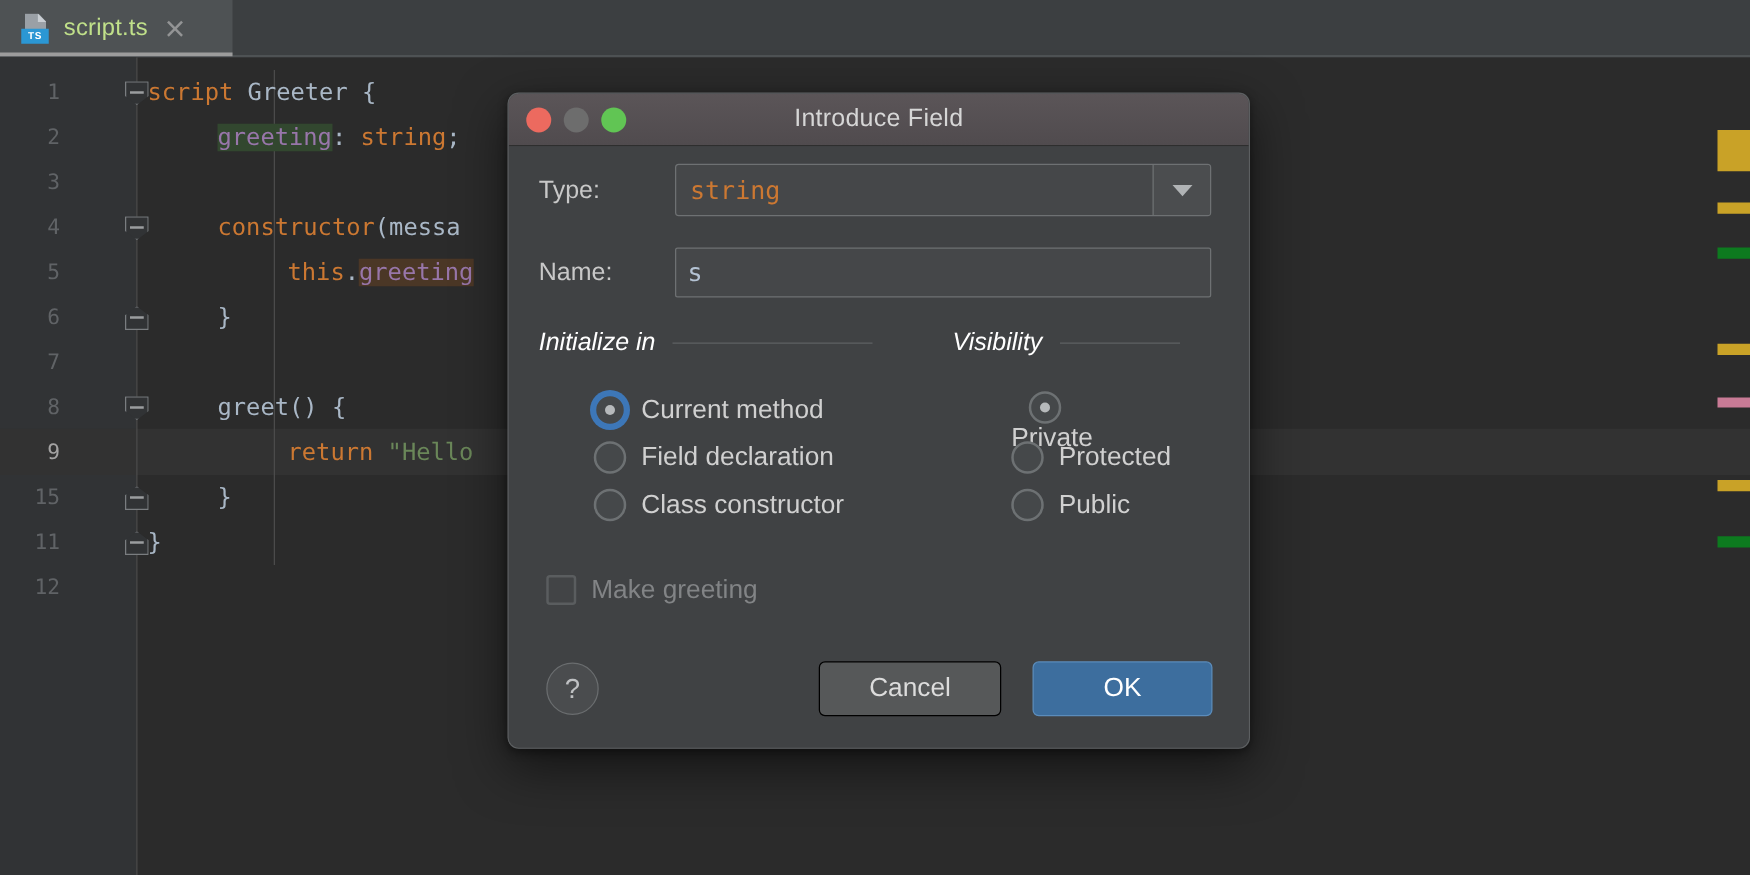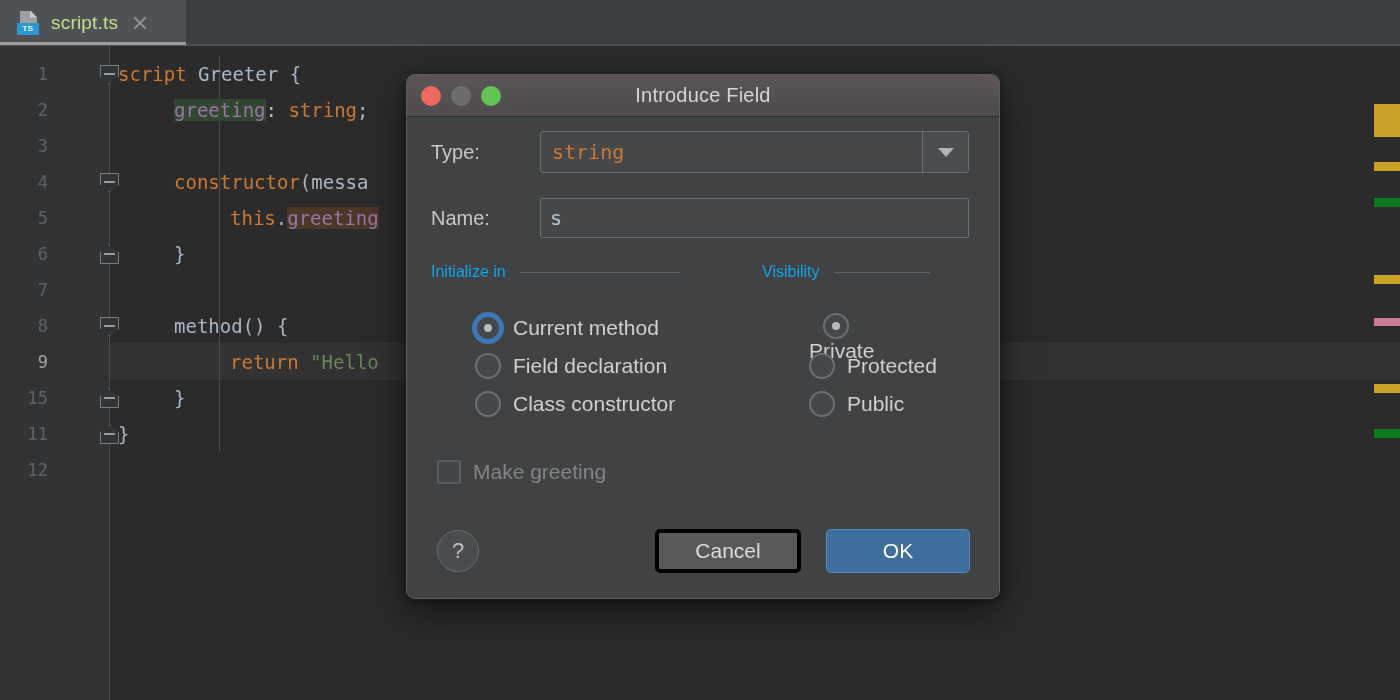--- a/index.html
+++ b/index.html
@@ -320,23 +320,24 @@
     font-family: "DejaVu Sans Mono", monospace;
   }
 
   
   .group-head {
     position: absolute;
     display: flex;
     align-items: center;
   }
   .group-head .gh-text {
-    color: #0ea5e9;
-    font-size: 16px;
+    color: #ffffff;
+    font-size: 20px;
     white-space: nowrap;
+    font-style: italic;
   }
   .group-head .gh-rule {
     height: 1px;
     background: #5e6163;
     margin-left: 14px;
   }
 
   
   .radio-row {
     position: absolute;
@@ -409,21 +410,21 @@
     position: absolute;
     height: 44px;
     border-radius: 5px;
     display: flex;
     align-items: center;
     justify-content: center;
     font-size: 21px;
   }
   .btn.cancel {
     background: #565859;
-    border: 4px solid #000000;
+    border: 1px solid #000000;
     color: #dcdcdc;
   }
   .btn.ok {
     background: #3d6e9e;
     border: 1px solid #5b8cbb;
     color: #ffffff;
   }
 </style>
 </head>
 <body>
@@ -492,21 +493,21 @@
           <span class="shape"></span>
           <span class="bar"></span>
         </div>
       </div>
     <div id="codeLines">
         <div class="code-line" style="top: 10px; left: 118px;"><span class="tok-kw">script</span><span> </span><span class="tok-cls">Greeter</span><span> </span><span class="tok-cls">{</span></div>
         <div class="code-line" style="top: 46px; left: 174px;"><span class="tok-field hl-green">greeting</span><span class="tok-cls">:</span><span> </span><span class="tok-kw">string</span><span class="tok-cls">;</span></div>
         <div class="code-line" style="top: 118px; left: 174px;"><span class="tok-kw">constructor</span><span class="tok-cls">(</span><span class="tok-cls">messa</span></div>
         <div class="code-line" style="top: 154px; left: 230px;"><span class="tok-kw">this</span><span class="tok-cls">.</span><span class="tok-field hl-brown">greeting</span></div>
         <div class="code-line" style="top: 190px; left: 174px;"><span class="tok-cls">}</span></div>
-        <div class="code-line" style="top: 262px; left: 174px;"><span class="tok-cls">method</span><span class="tok-cls">(</span><span class="tok-cls">)</span><span> </span><span class="tok-cls">{</span></div>
+        <div class="code-line" style="top: 262px; left: 174px;"><span class="tok-cls">greet</span><span class="tok-cls">(</span><span class="tok-cls">)</span><span> </span><span class="tok-cls">{</span></div>
         <div class="code-line" style="top: 298px; left: 230px;"><span class="tok-kw">return</span><span> </span><span class="tok-str">"Hello</span></div>
         <div class="code-line" style="top: 334px; left: 174px;"><span class="tok-cls">}</span></div>
         <div class="code-line" style="top: 370px; left: 118px;"><span class="tok-cls">}</span></div>
       </div>
 
     <div class="marker-gutter" id="markerGutter">
         <div class="marker" style="top: 58px; height: 33px; width: 26px; background: rgb(201, 162, 39);"></div>
         <div class="marker" style="top: 116px; height: 9px; width: 26px; background: rgb(201, 162, 39);"></div>
         <div class="marker" style="top: 152px; height: 9px; width: 26px; background: rgb(13, 122, 31);"></div>
         <div class="marker" style="top: 229px; height: 9px; width: 26px; background: rgb(201, 162, 39);"></div>

